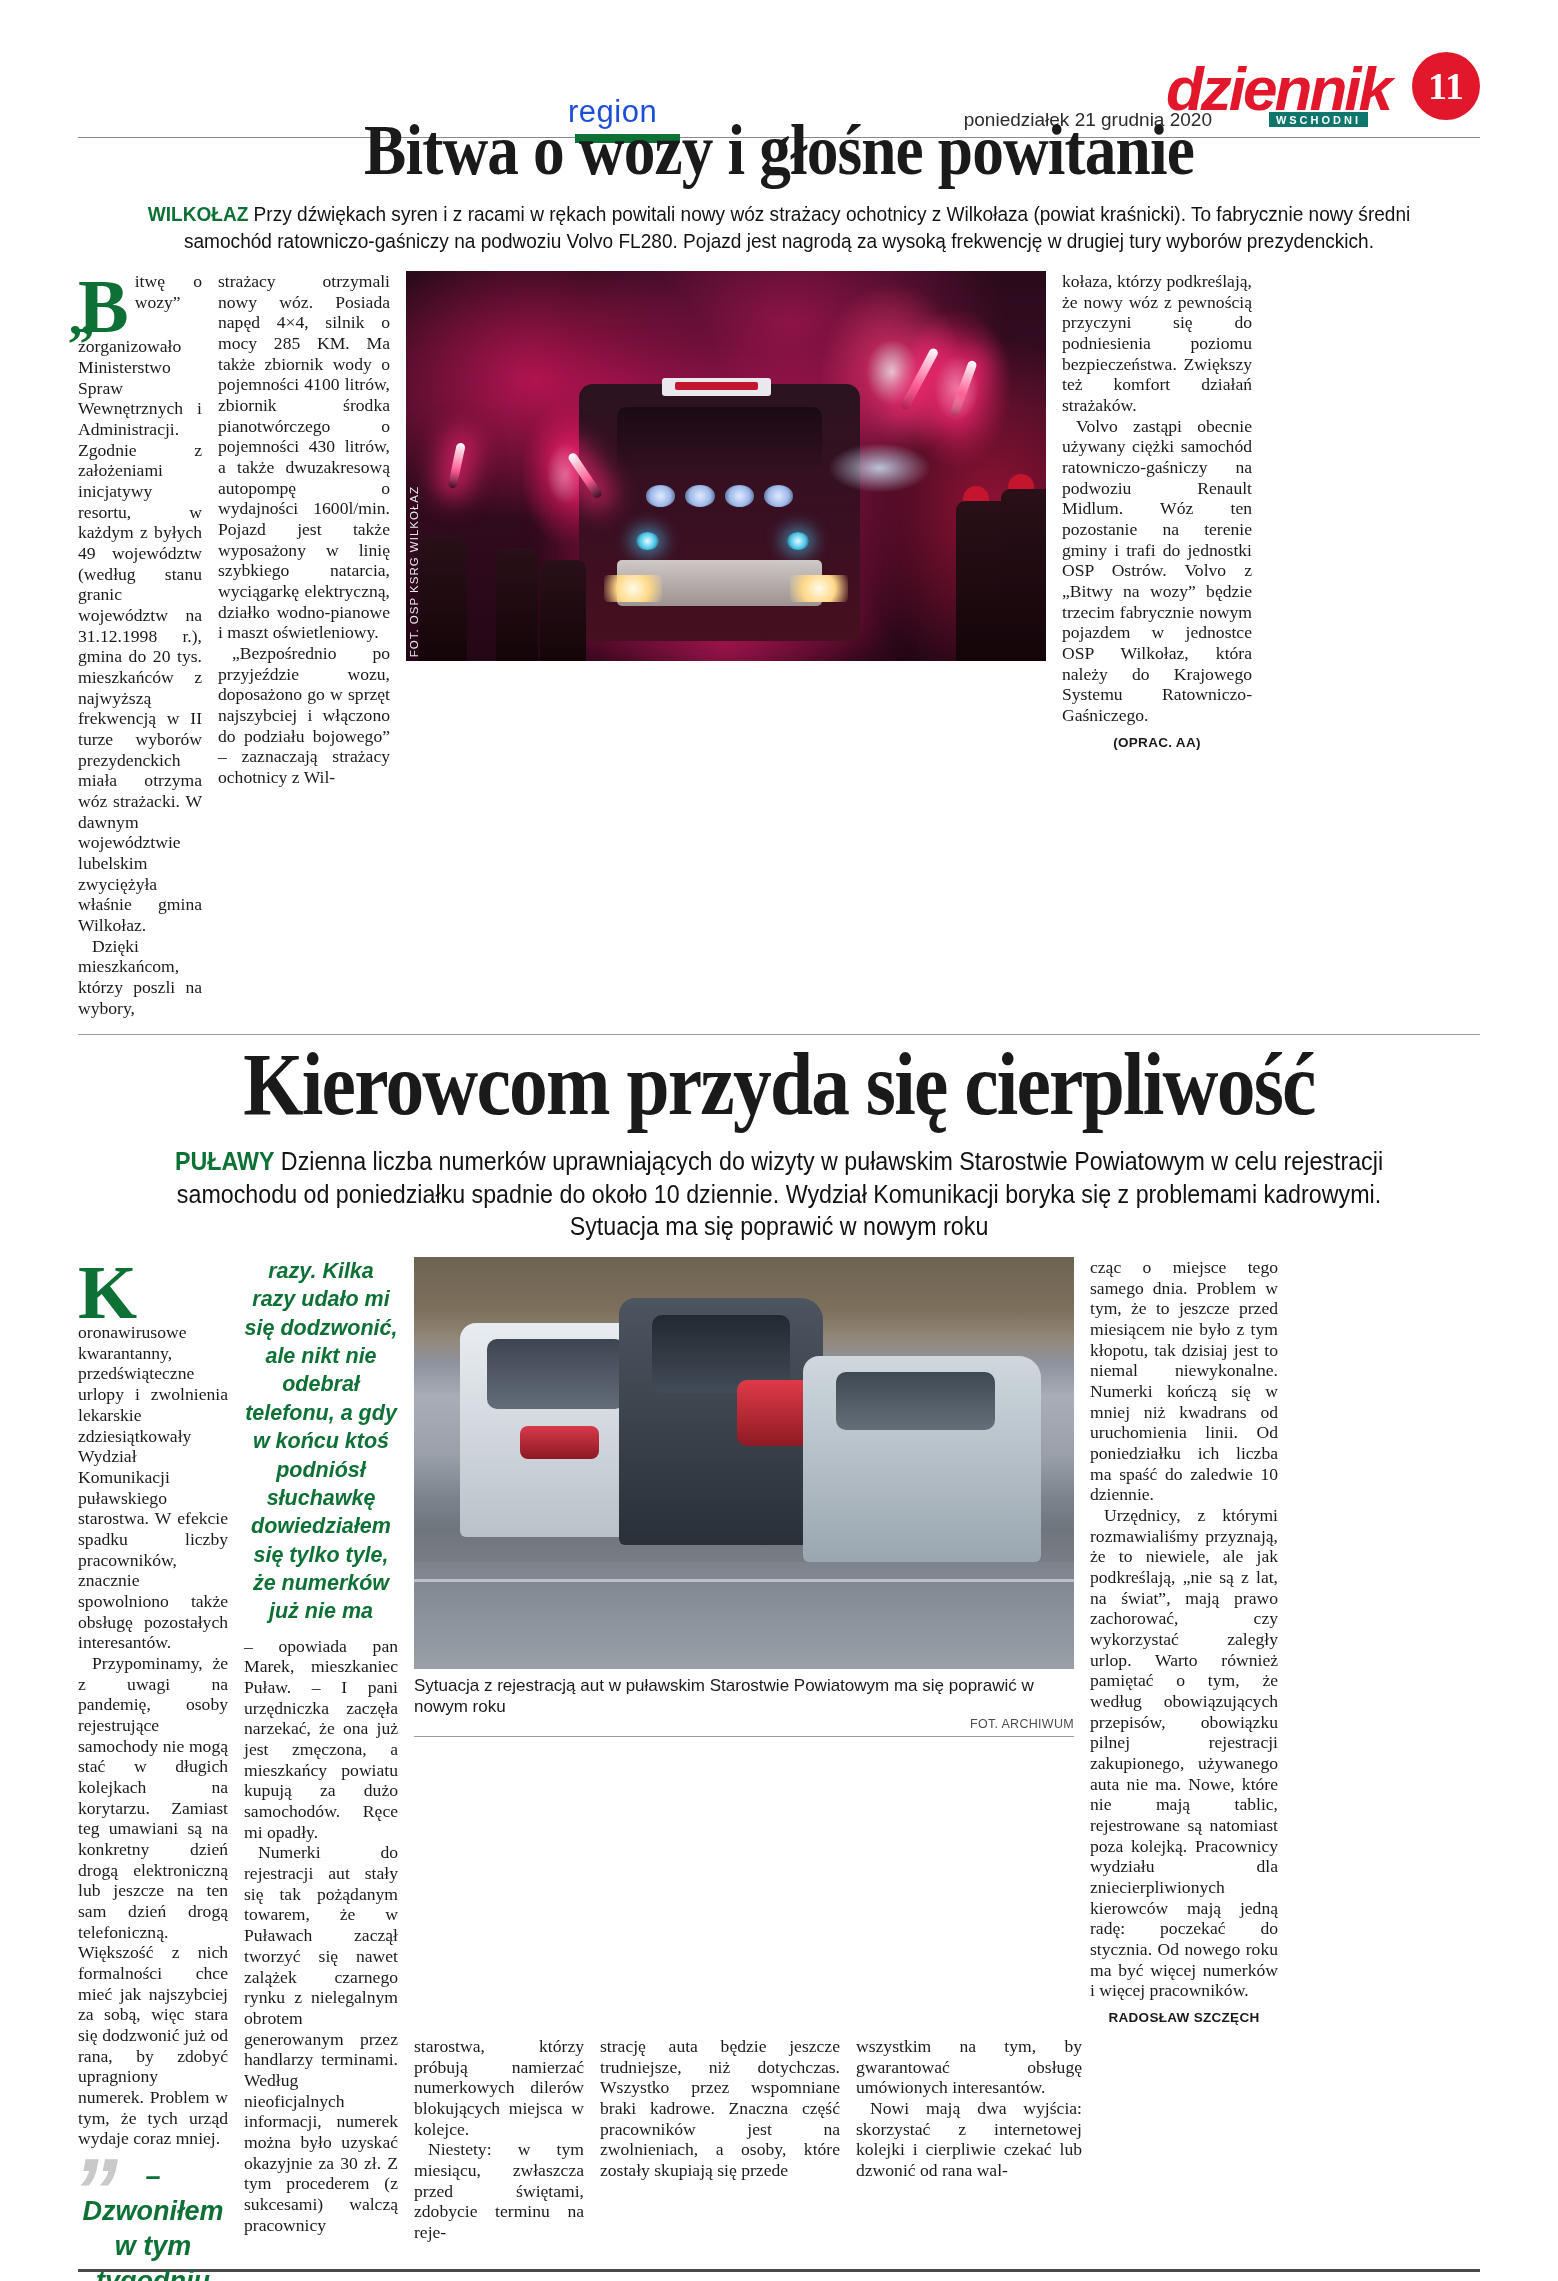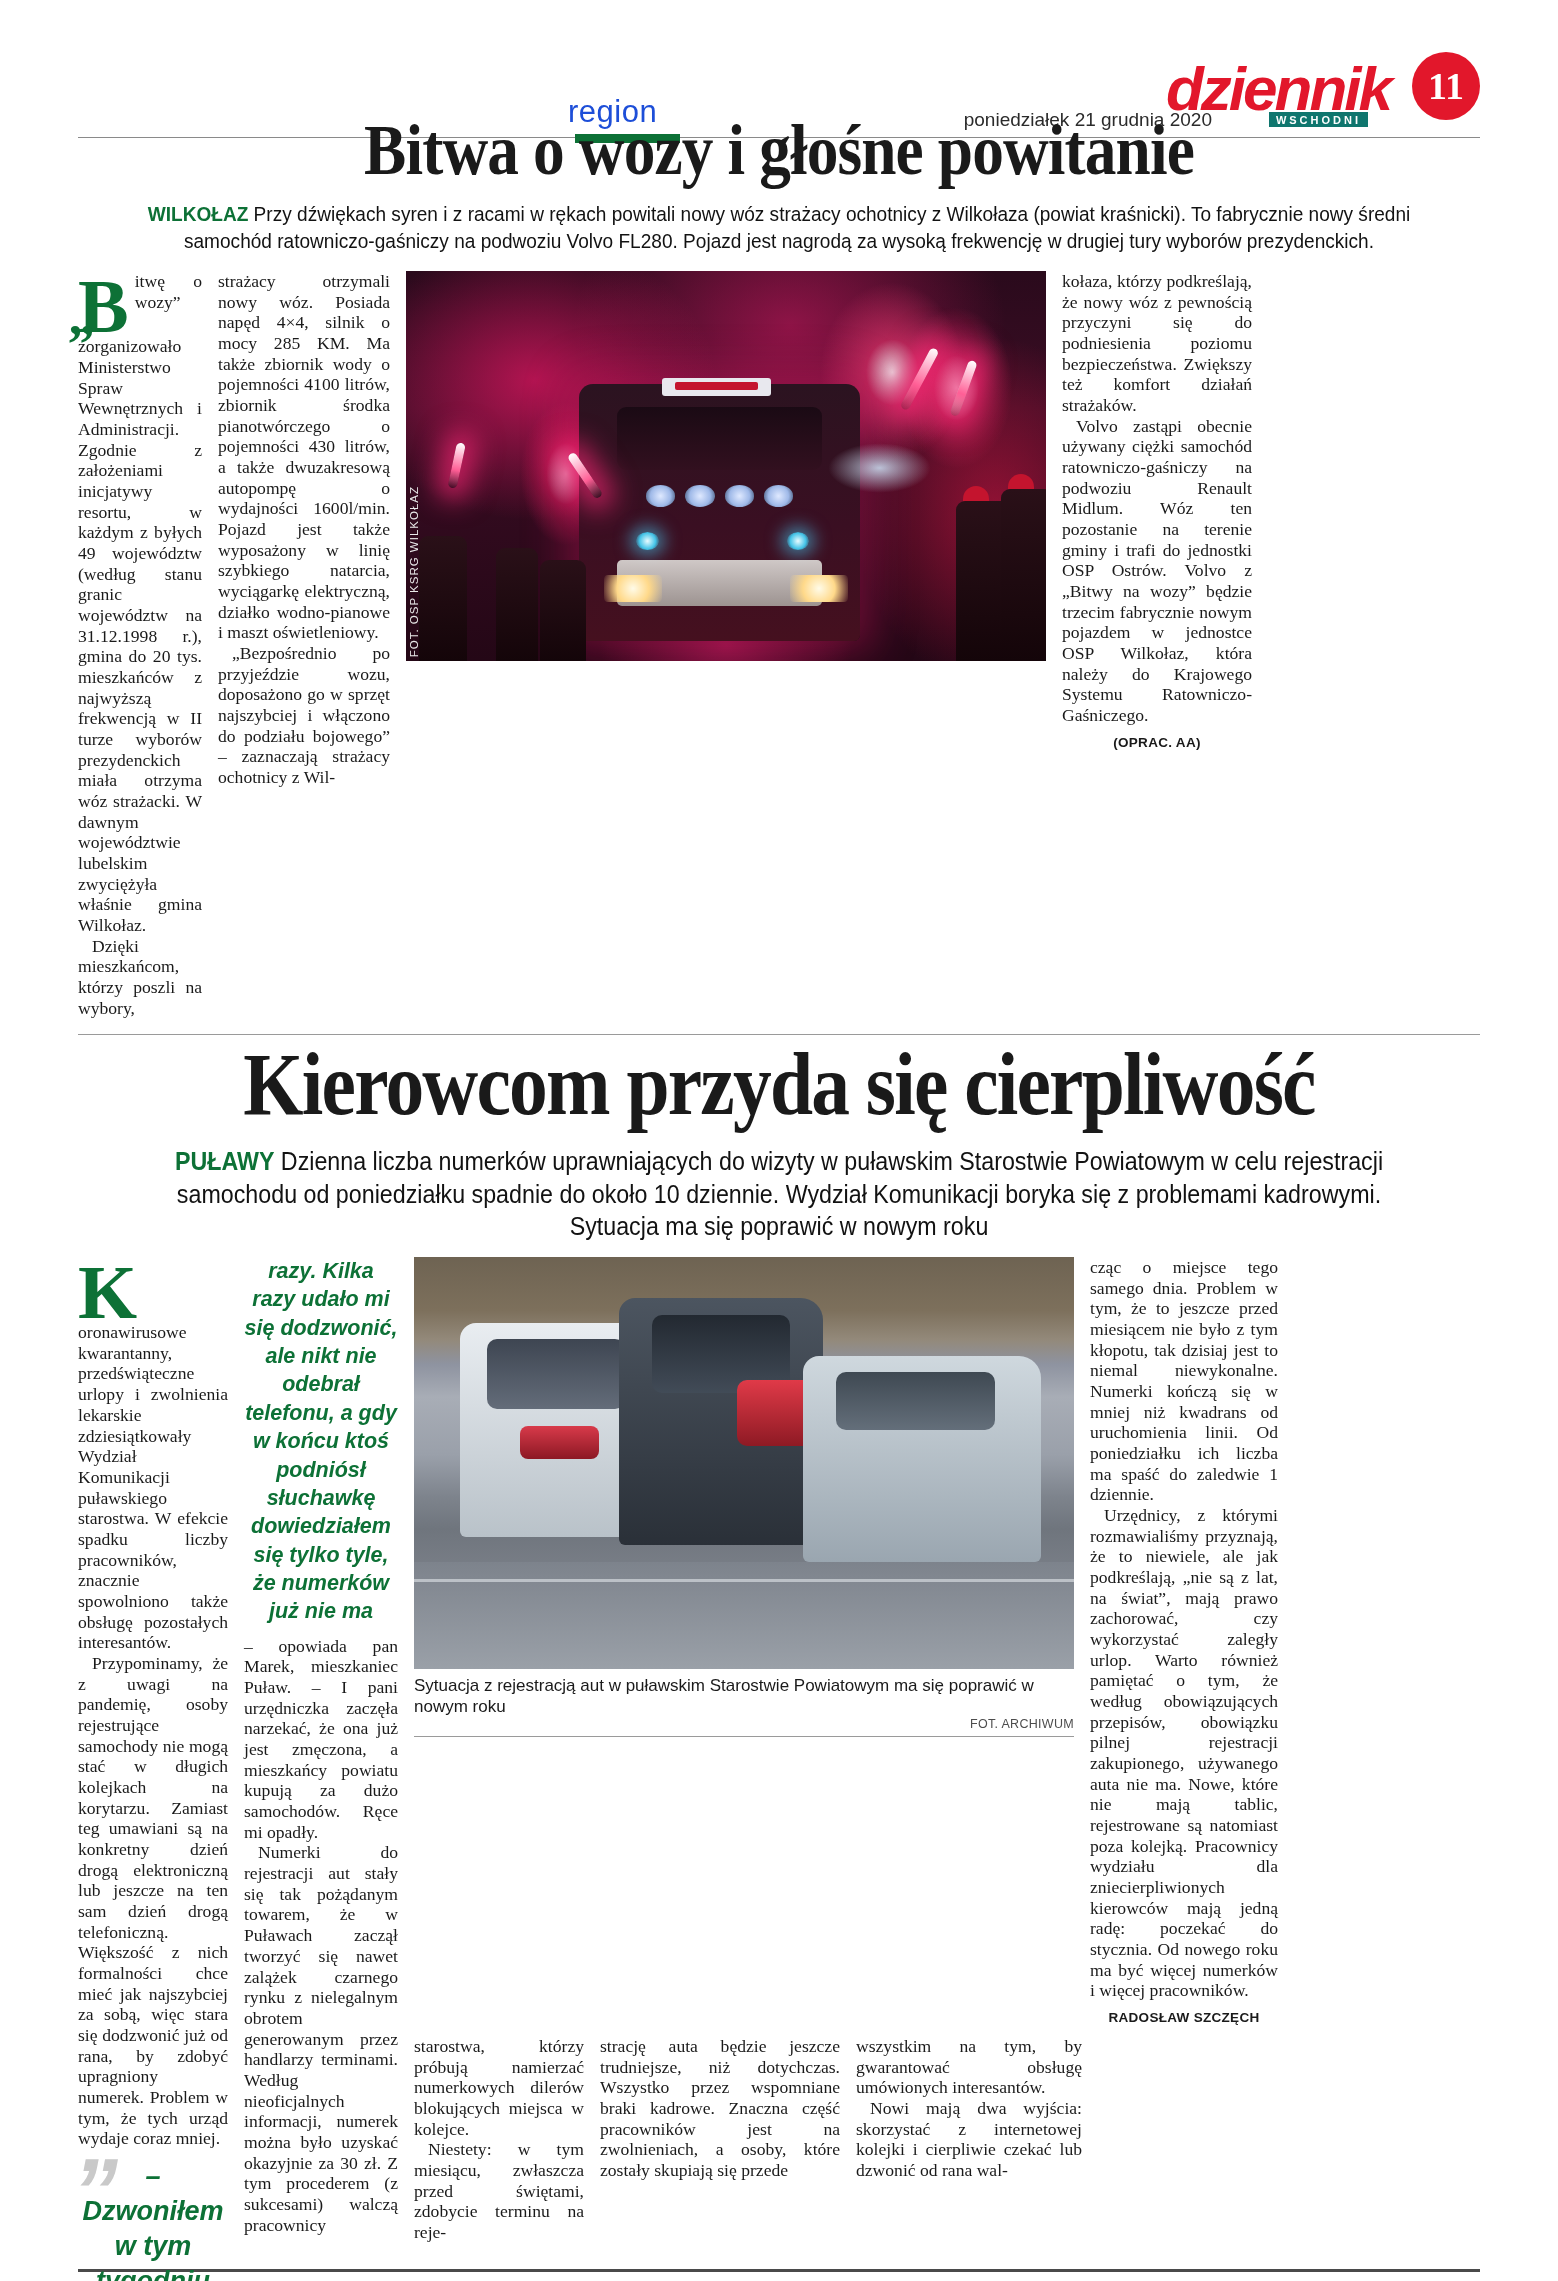--- a/index.html
+++ b/index.html
@@ -320,21 +320,21 @@
               <div class="car" style="left:59%; top:24%; width:36%; height:50%; background:linear-gradient(180deg,#cfd8de,#9aa6b0);"></div>
               <div class="car-glass" style="left:64%; top:28%; width:24%; height:14%; background:linear-gradient(180deg,#2f3943,#5a6571);"></div>
               <div class="road-band"></div>
               <div class="road-line"></div>
             </div>
             <div class="caption">Sytuacja z rejestracją aut w puławskim Starostwie Powiatowym ma się poprawić w nowym roku</div>
             <div class="caption-credit">FOT. ARCHIWUM</div>
             <div class="rule-thin" style="margin-top:5px;"></div>
           </div>
           <div class="col" style="width:188px;">
-            <p class="first">cząc o miejsce tego samego dnia. Problem w tym, że to jeszcze przed miesiącem nie było z tym kłopotu, tak dzisiaj jest to niemal niewykonalne. Numerki kończą się w mniej niż kwadrans od uruchomienia linii. Od poniedziałku ich liczba ma spaść do zaledwie 1 dziennie.</p>
+            <p class="first">cząc o miejsce tego samego dnia. Problem w tym, że to jeszcze przed miesiącem nie było z tym kłopotu, tak dzisiaj jest to niemal niewykonalne. Numerki kończą się w mniej niż kwadrans od uruchomienia linii. Od poniedziałku ich liczba ma spaść do zaledwie 10 dziennie.</p>
             <p>Urzędnicy, z którymi rozmawialiśmy przyznają, że to niewiele, ale jak podkreślają, „nie są z lat, na świat”, mają prawo zachorować, czy wykorzystać zaległy urlop. Warto również pamiętać o tym, że według obowiązujących przepisów, obowiązku pilnej rejestracji zakupionego, używanego auta nie ma. Nowe, które nie mają tablic, rejestrowane są natomiast poza kolejką. Pracownicy wydziału dla zniecierpliwionych kierowców mają jedną radę: poczekać do stycznia. Od nowego roku ma być więcej numerków i więcej pracowników.</p>
             <div class="byline">RADOSŁAW SZCZĘCH</div>
           </div>
         </div>
 
         <div style="display:flex; gap:16px; margin-top:10px;">
           <div class="col" style="width:170px;">
             <p class="first">starostwa, którzy próbują namierzać numerkowych dilerów blokujących miejsca w kolejce.</p>
             <p>Niestety: w tym miesiącu, zwłaszcza przed świętami, zdobycie terminu na reje-</p>
           </div>

